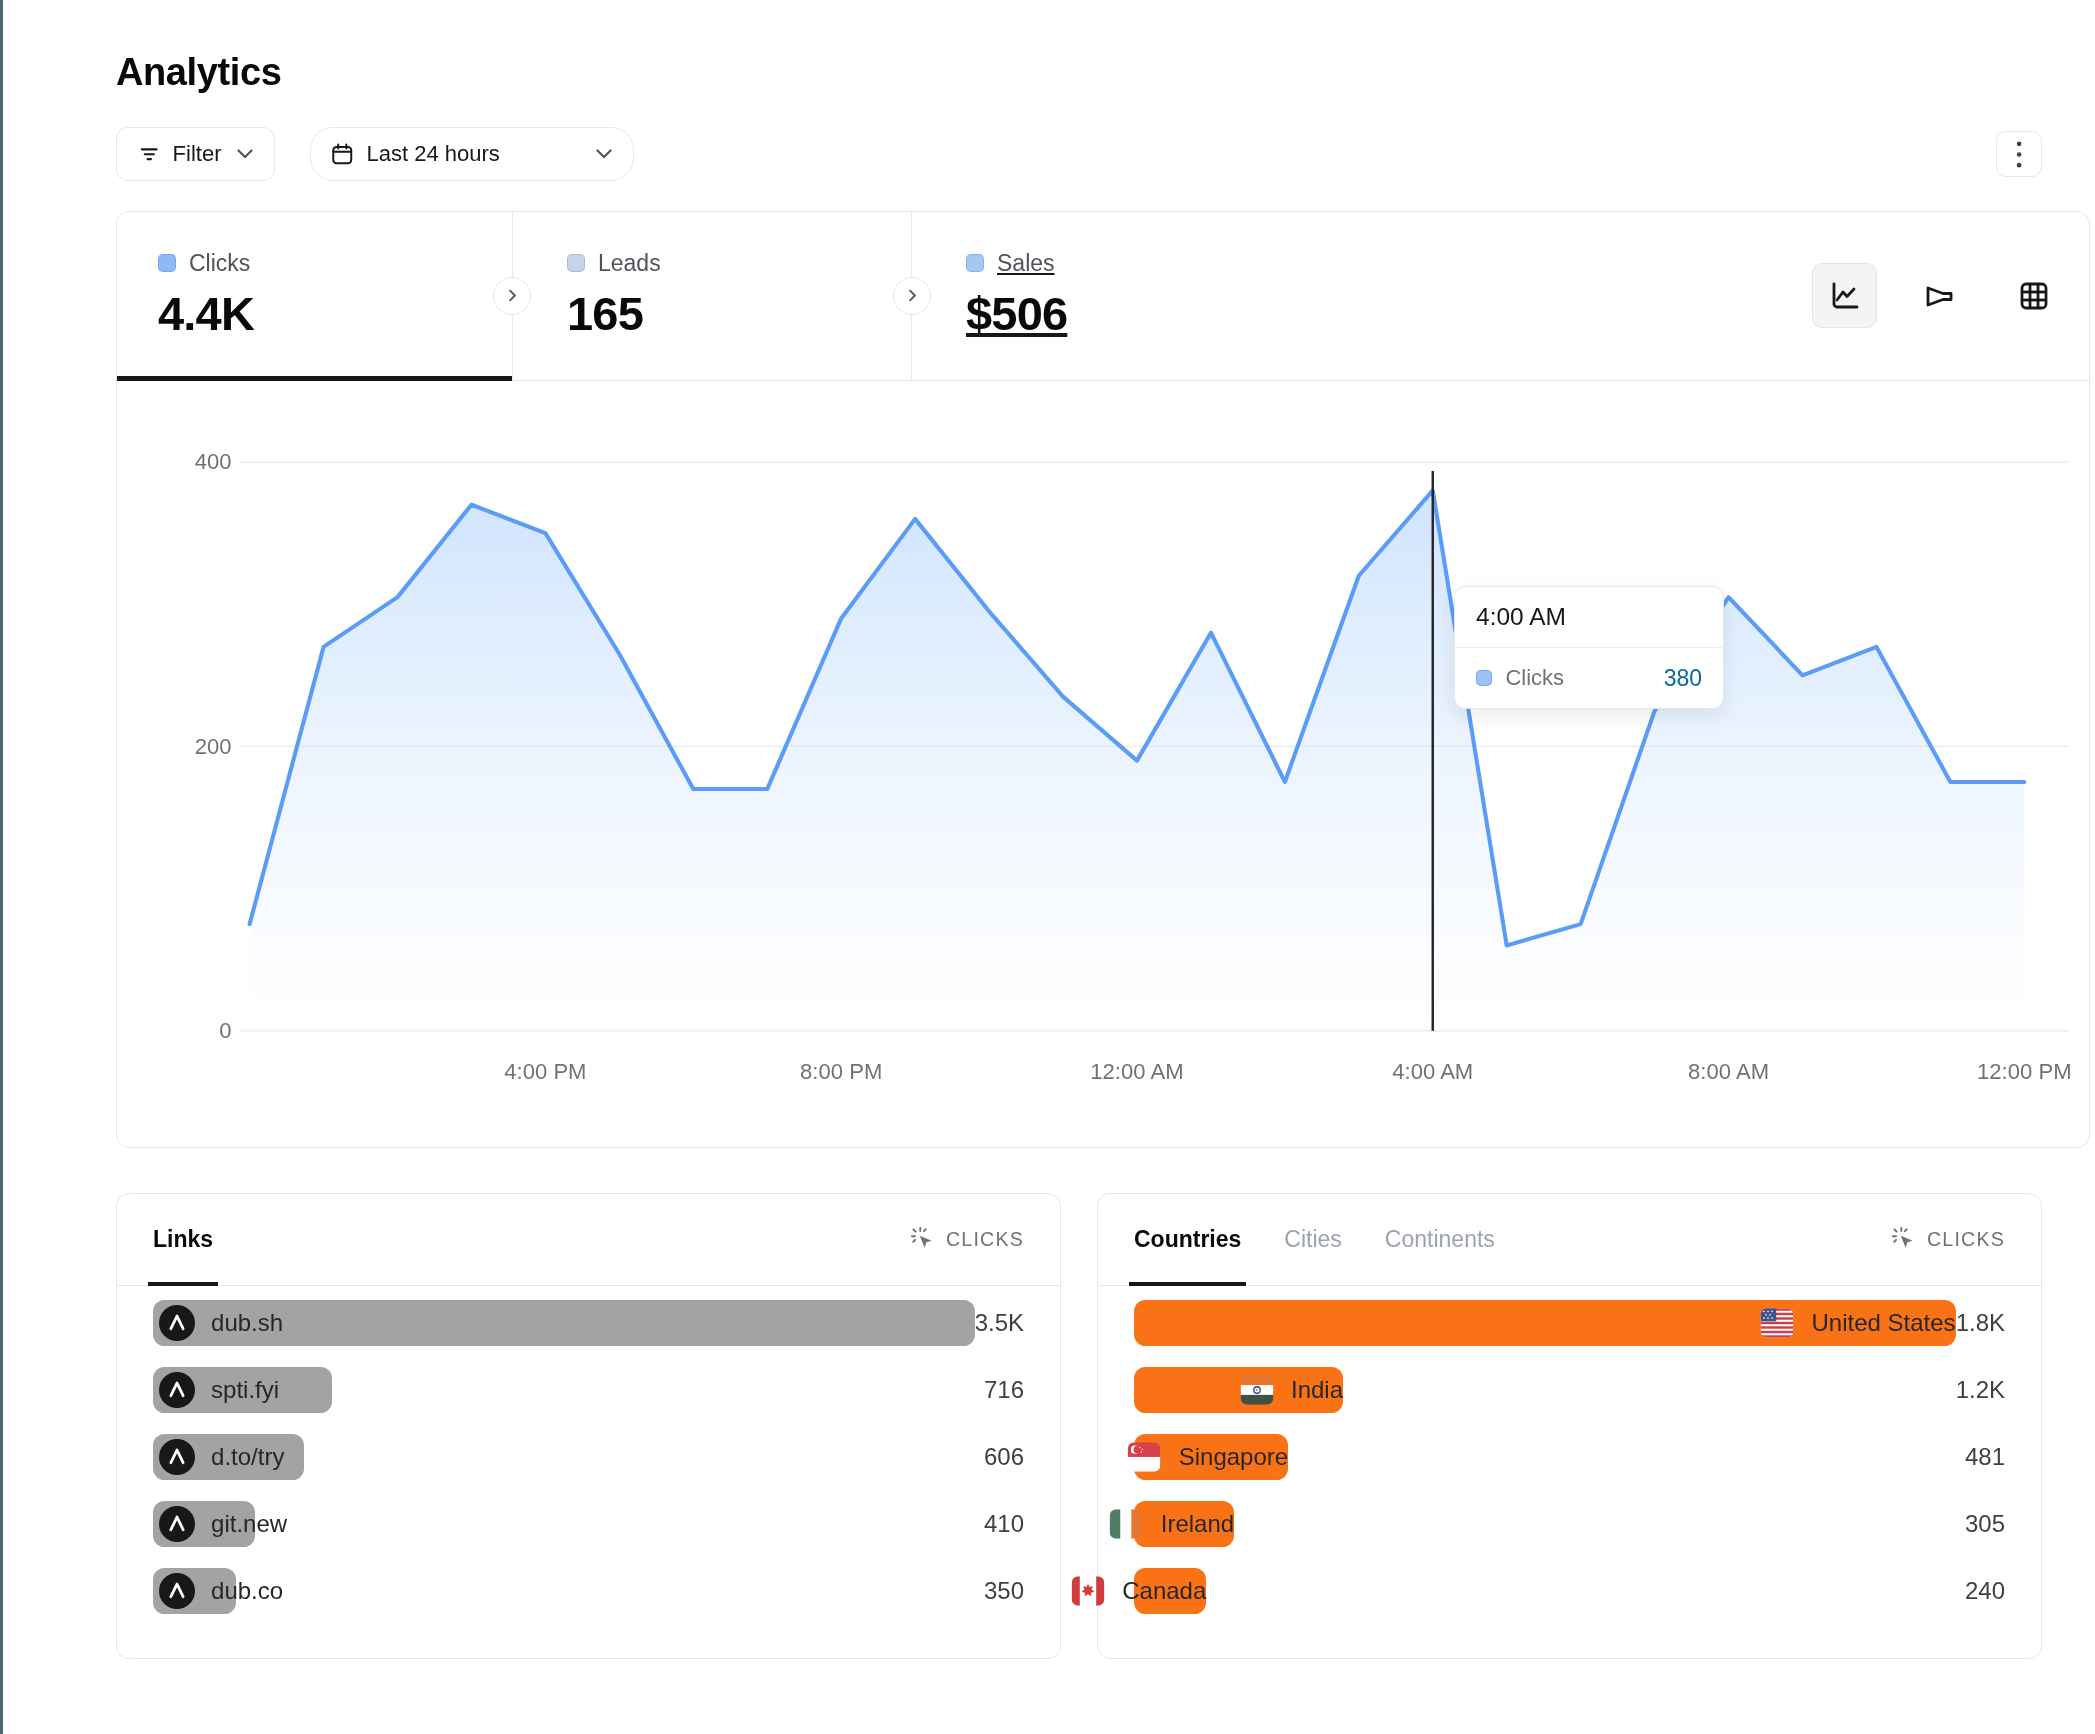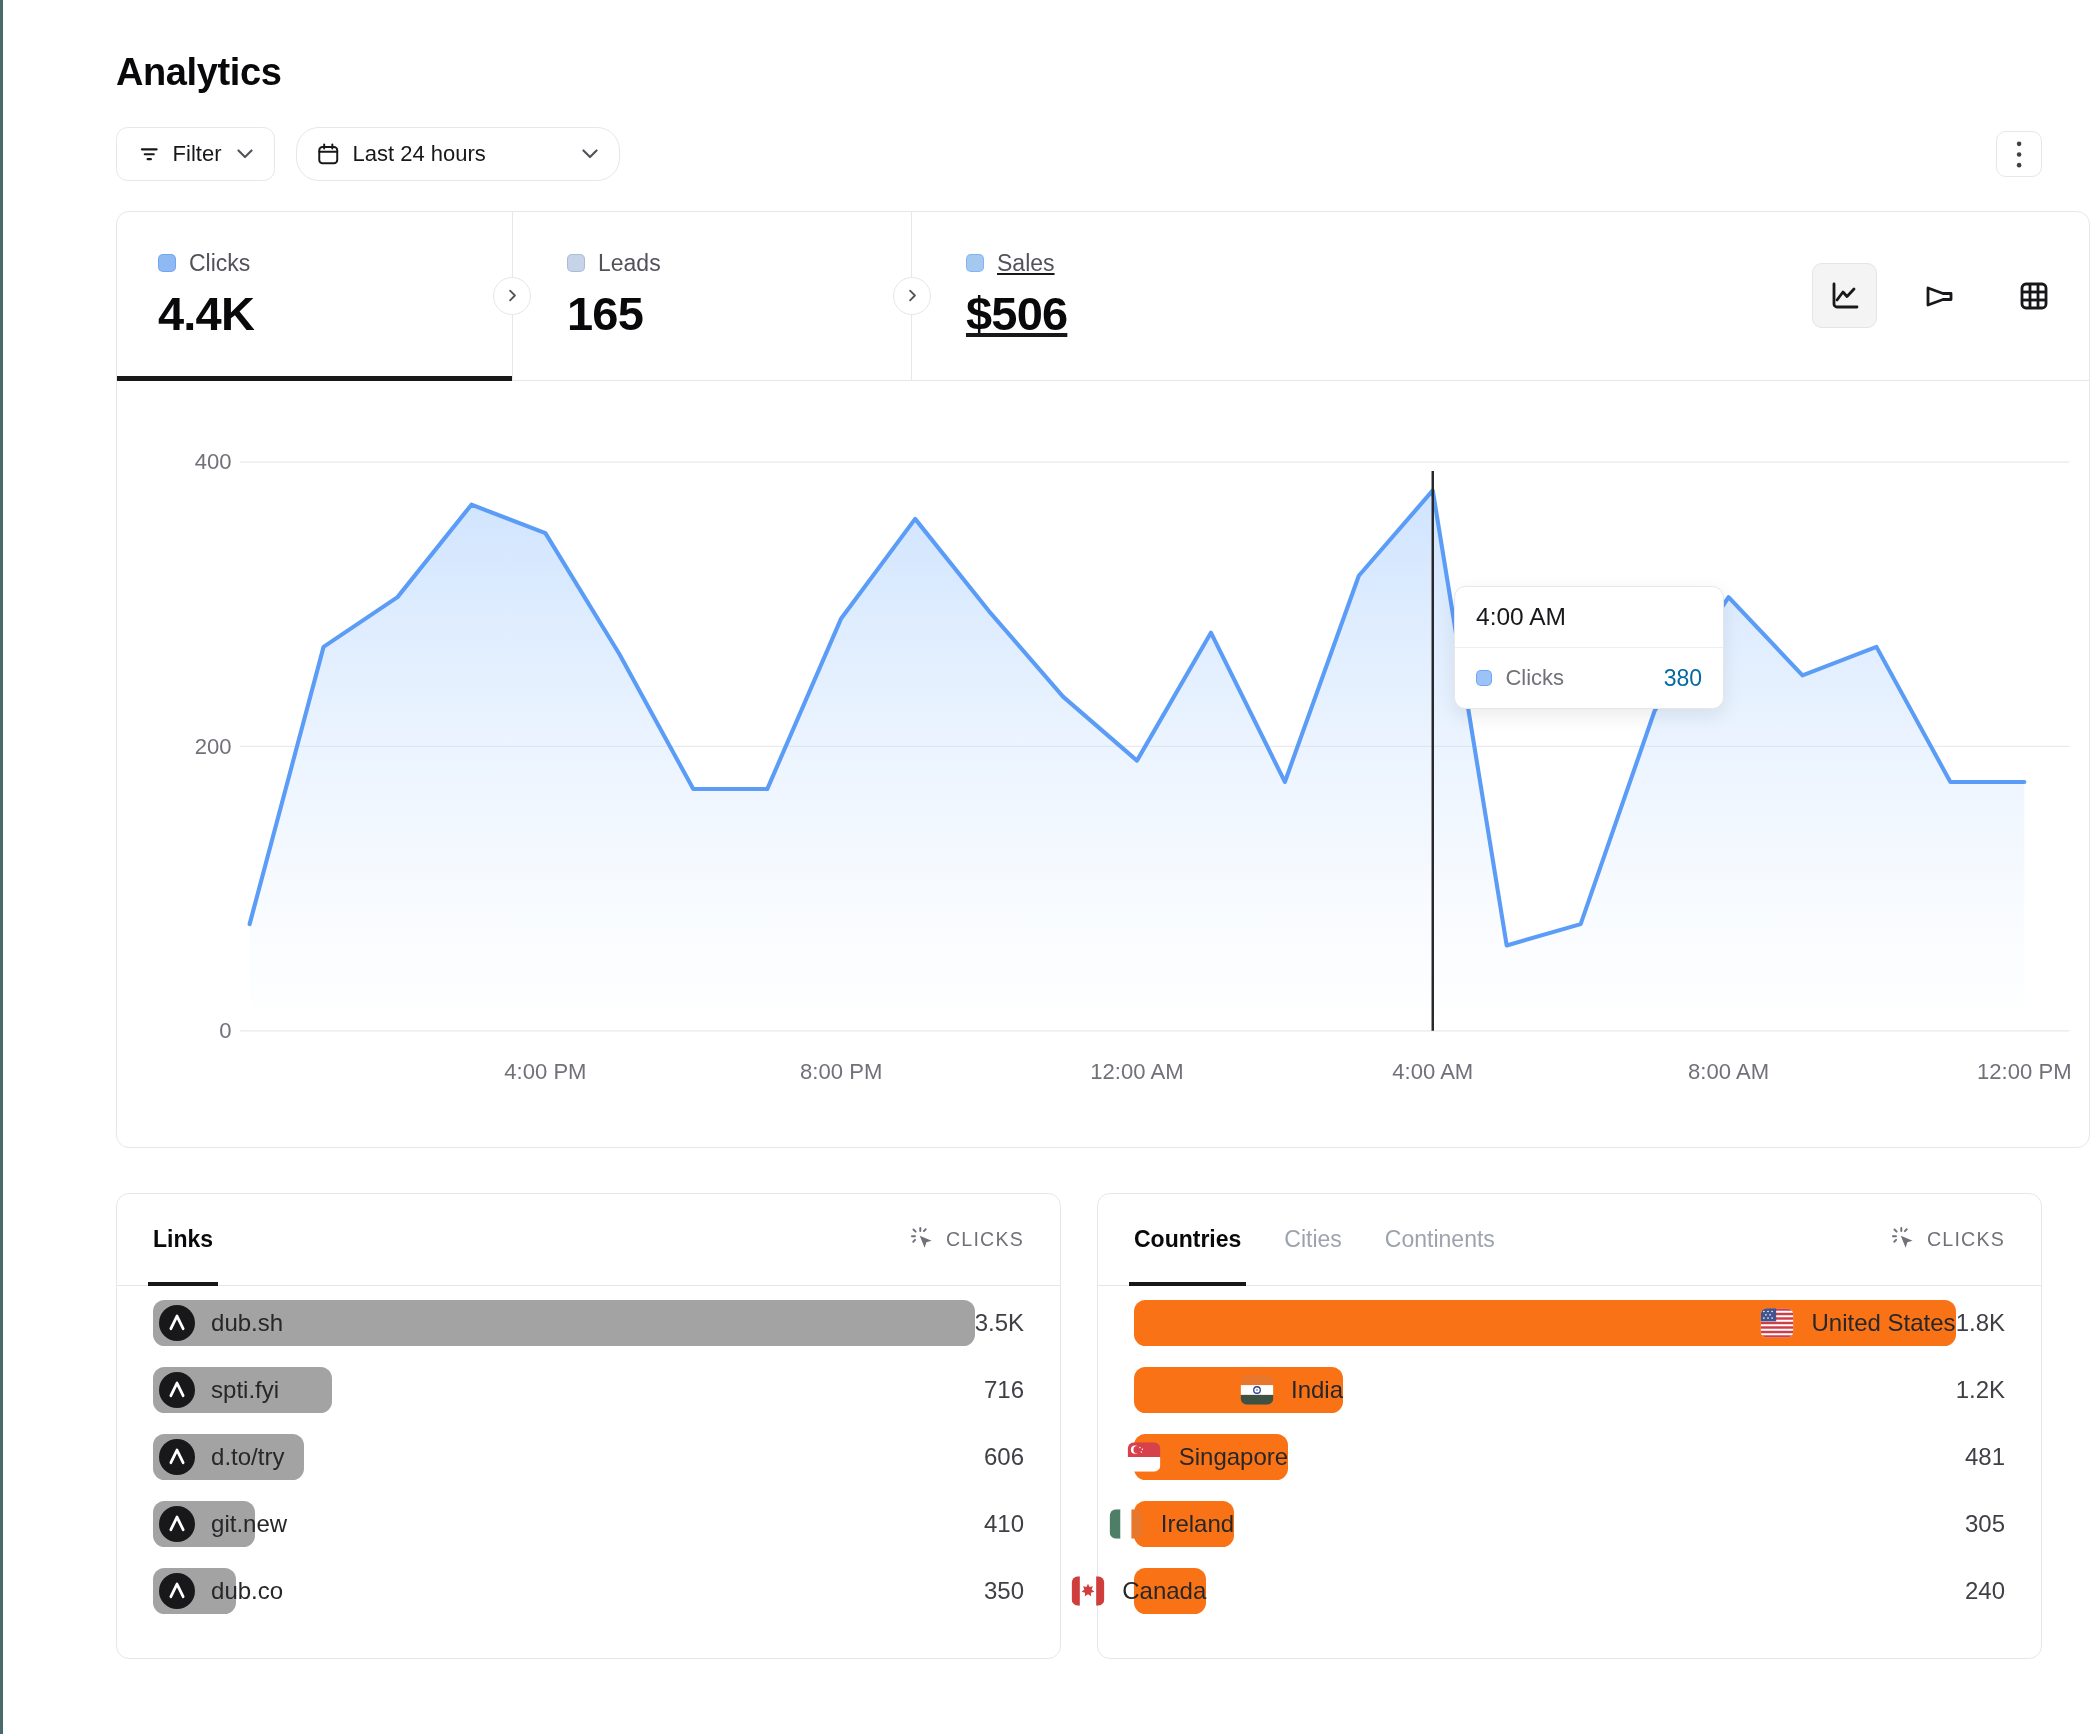--- a/index.html
+++ b/index.html
@@ -2,21 +2,21 @@
 <html style="font-size:13px"><head>
 <meta charset="utf-8">
 <style>
   * { margin:0; padding:0; box-sizing:border-box; }
   html,body { width:2096px; height:1735px; background:#ffffff; font-family:"Liberation Sans", sans-serif; color:#18181b; overflow:hidden; }
   .edge-strip { position:absolute; left:0; top:0; width:2.5px; height:100%; background:#4a696c; }
   .content { position:absolute; left:68px; top:0; width:1974px;padding-left:48px; }
 
   
   .page-title { margin-top:51px; font-size:38px; font-weight:700; letter-spacing:-0.4px; color:#09090b; }
-  .controls { margin-top:33px; display:flex; align-items:center; height:54px; }
+  .controls { margin-top:33px; display:flex; align-items:center; height:54px;gap:14px; }
   .btn { display:flex; align-items:center; gap:11.5px; height:54px; padding:0 19.6px; border:1.2px solid #e5e7eb; border-radius:11.5px; background:#fff; font-size:22px; color:#18181b; cursor:pointer; }
   .btn + .btn { margin-left:21px;border-radius:23px; }
   .btn .chev { margin-left:3.3px; }
   .date-btn { width:324px; }
   .date-btn .chev { margin-left:auto; }
   .kebab-btn { margin-left:auto; width:46px; height:46px; border:1.2px solid #e5e7eb; border-radius:9.8px; background:#fff; display:flex; align-items:center; justify-content:center; cursor:pointer; }
 
   
   .card { border:1.2px solid #e5e7eb; border-radius:13px; background:#fff; }
   .main-card { margin-top:29.5px; width:1974px; }

